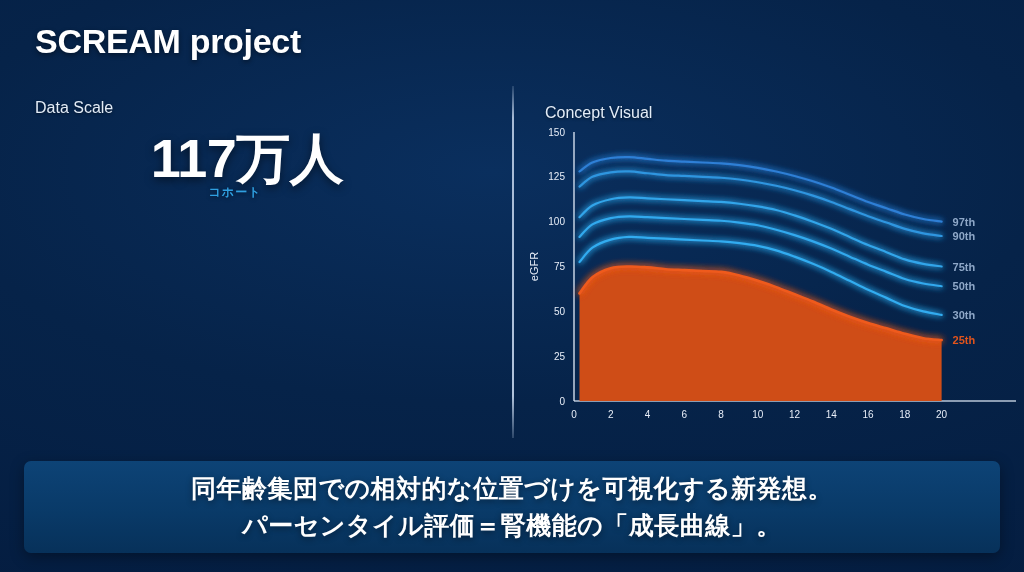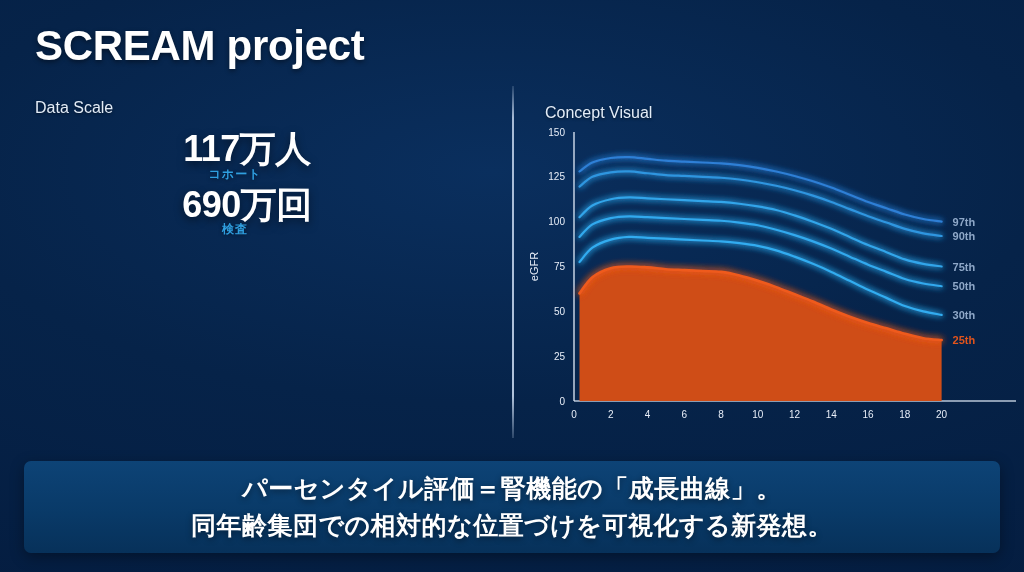--- a/index.html
+++ b/index.html
@@ -24,21 +24,21 @@
     background:
       radial-gradient(ellipse 120% 90% at 48% 30%, #0a2f5e 0%, #062349 45%, #041c3f 100%);
     overflow: hidden;
   }
 
   
   #slide-title {
     position: absolute;
     left: 35px;
     top: 22px;
-    font-size: 42px;
+    font-size: 34px;
     font-weight: bold;
     color: #ffffff;
     letter-spacing: -0.3px;
     text-shadow: 0 2px 5px rgba(0,0,0,0.45);
   }
 
   
   #panel-divider {
     position: absolute;
     left: 512px;
@@ -78,21 +78,21 @@
   .stat-block { text-align: center; margin-bottom: 4px; }
 
   .stat-value {
     font-size: 58px;
     font-weight: bold;
     color: #ffffff;
     line-height: 1.02;
     letter-spacing: -1px;
     text-shadow: 0 3px 9px rgba(0,0,0,0.5);
   }
-  .stat-value.wide { font-size: 36px; letter-spacing: -0.5px; margin-left: 24px; }
+  .stat-value.wide { font-size: 54px; letter-spacing: -0.5px; margin-left: 24px; }
 
   .stat-label {
     font-size: 12px;
     font-weight: bold;
     color: #2f9fe0;
     margin-top: -2px;
     letter-spacing: 1px;
     text-shadow: 0 1px 4px rgba(0,0,0,0.45);
   }
 
@@ -159,24 +159,20 @@
   <div id="slide-title">SCREAM project</div>
 
   <div id="panel-divider"></div>
 
   <div id="left-panel">
     <div id="data-scale-heading" class="panel-heading">Data Scale</div>
     <div id="stats-list">
         <div class="stat-block">
           <div class="stat-value wide">117万人</div>
           <div class="stat-label">コホート</div>
-        </div>
-        <div class="stat-block">
-          <div class="stat-value wide">690万回</div>
-          <div class="stat-label">検査</div>
         </div>
       </div>
   </div>
 
   <div id="right-panel">
     <div id="concept-visual-heading" class="panel-heading">Concept Visual</div>
     <div id="chart-wrap">
       <svg id="chart-svg" viewBox="0 0 500 315">
           <defs>
             <filter id="glowBlue" x="-60%" y="-120%" width="220%" height="360%">
@@ -242,17 +238,17 @@
           <text x="430.6190476190476" y="122.01333333333335" class="series-label" fill="#8fa8c8">90th</text>
           <text x="430.6190476190476" y="152.5" class="series-label" fill="#8fa8c8">75th</text>
           <text x="430.6190476190476" y="172.22666666666666" class="series-label" fill="#8fa8c8">50th</text>
           <text x="430.6190476190476" y="200.92000000000002" class="series-label" fill="#8fa8c8">30th</text>
           <text x="430.6190476190476" y="226.02666666666667" class="series-label" fill="#e2541c">25th</text>
         </svg>
     </div>
   </div>
 
   <div id="caption-band">
+      <div class="caption-line">同年齢集団での相対的な位置づけを可視化する新発想。</div>
       <div class="caption-line">パーセンタイル評価＝腎機能の「成長曲線」。</div>
-      <div class="caption-line">同年齢集団での相対的な位置づけを可視化する新発想。</div>
     </div>
 
 </div>
 
 </body></html>

